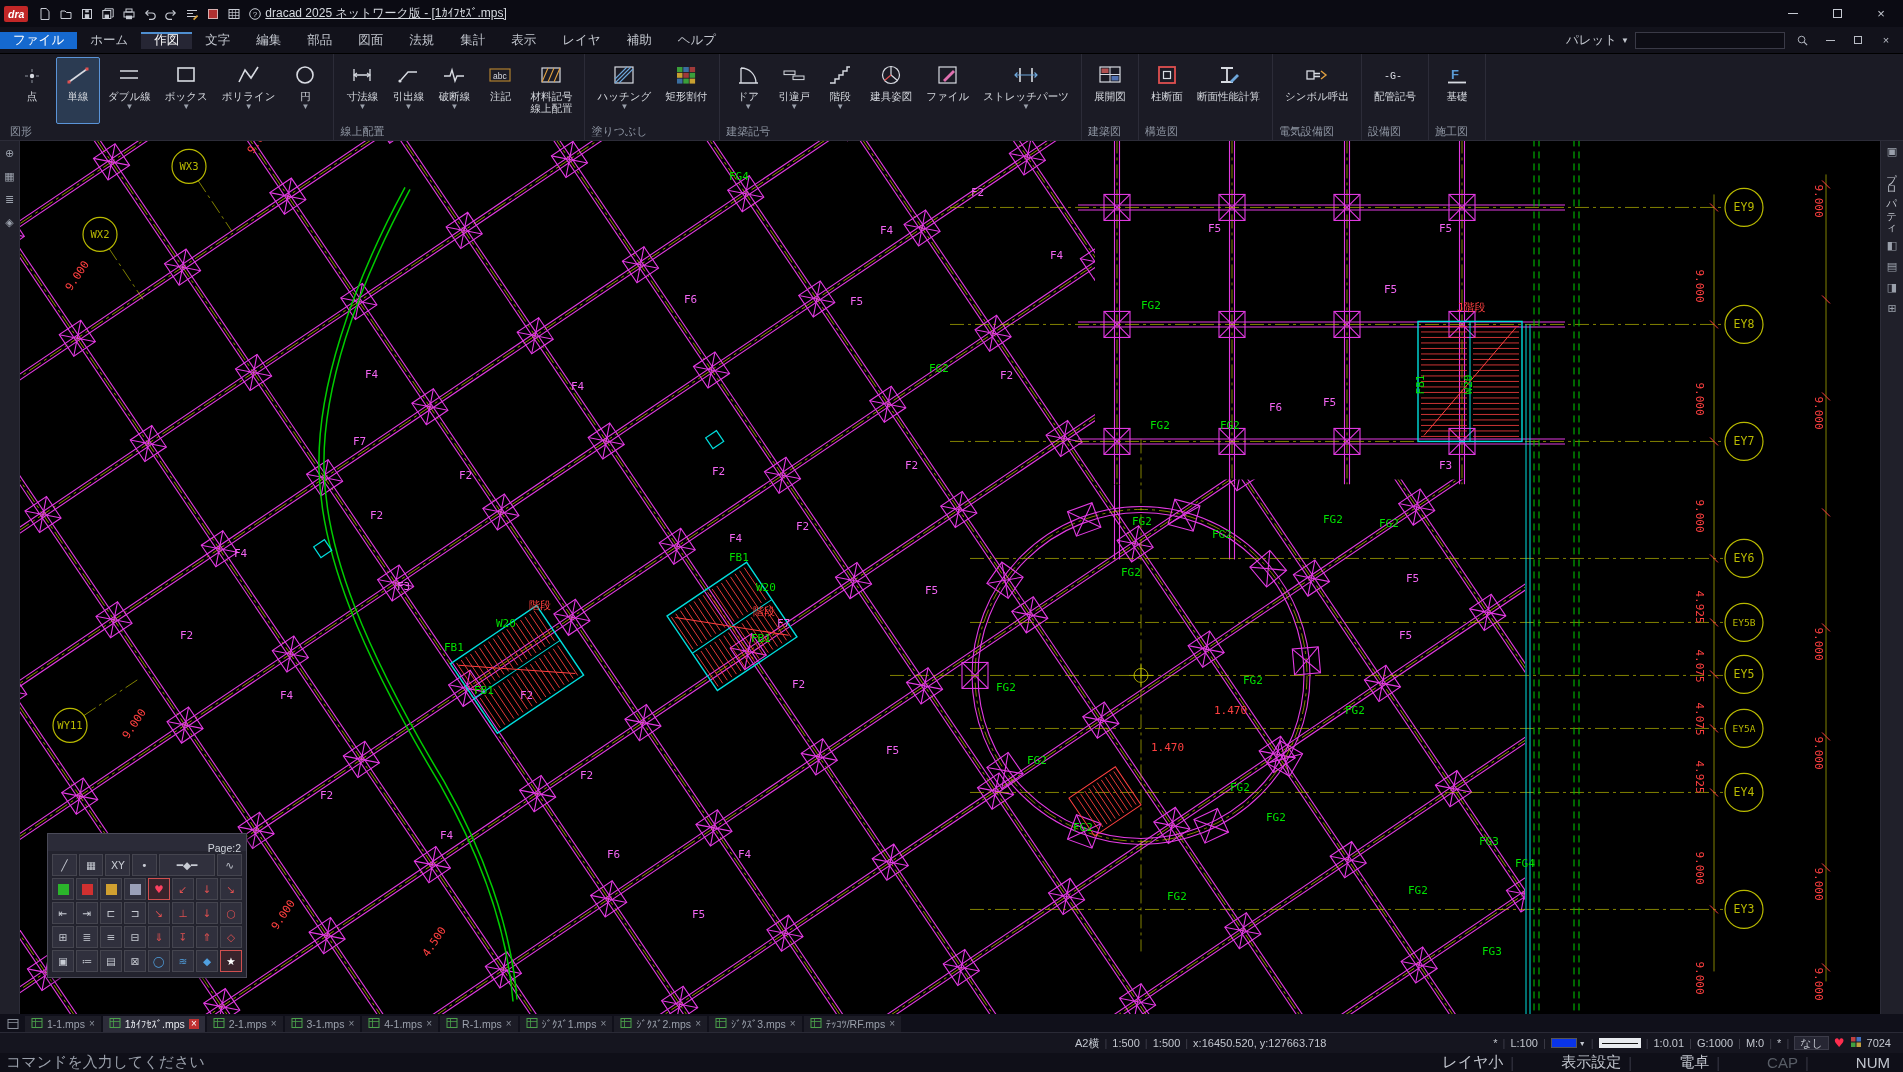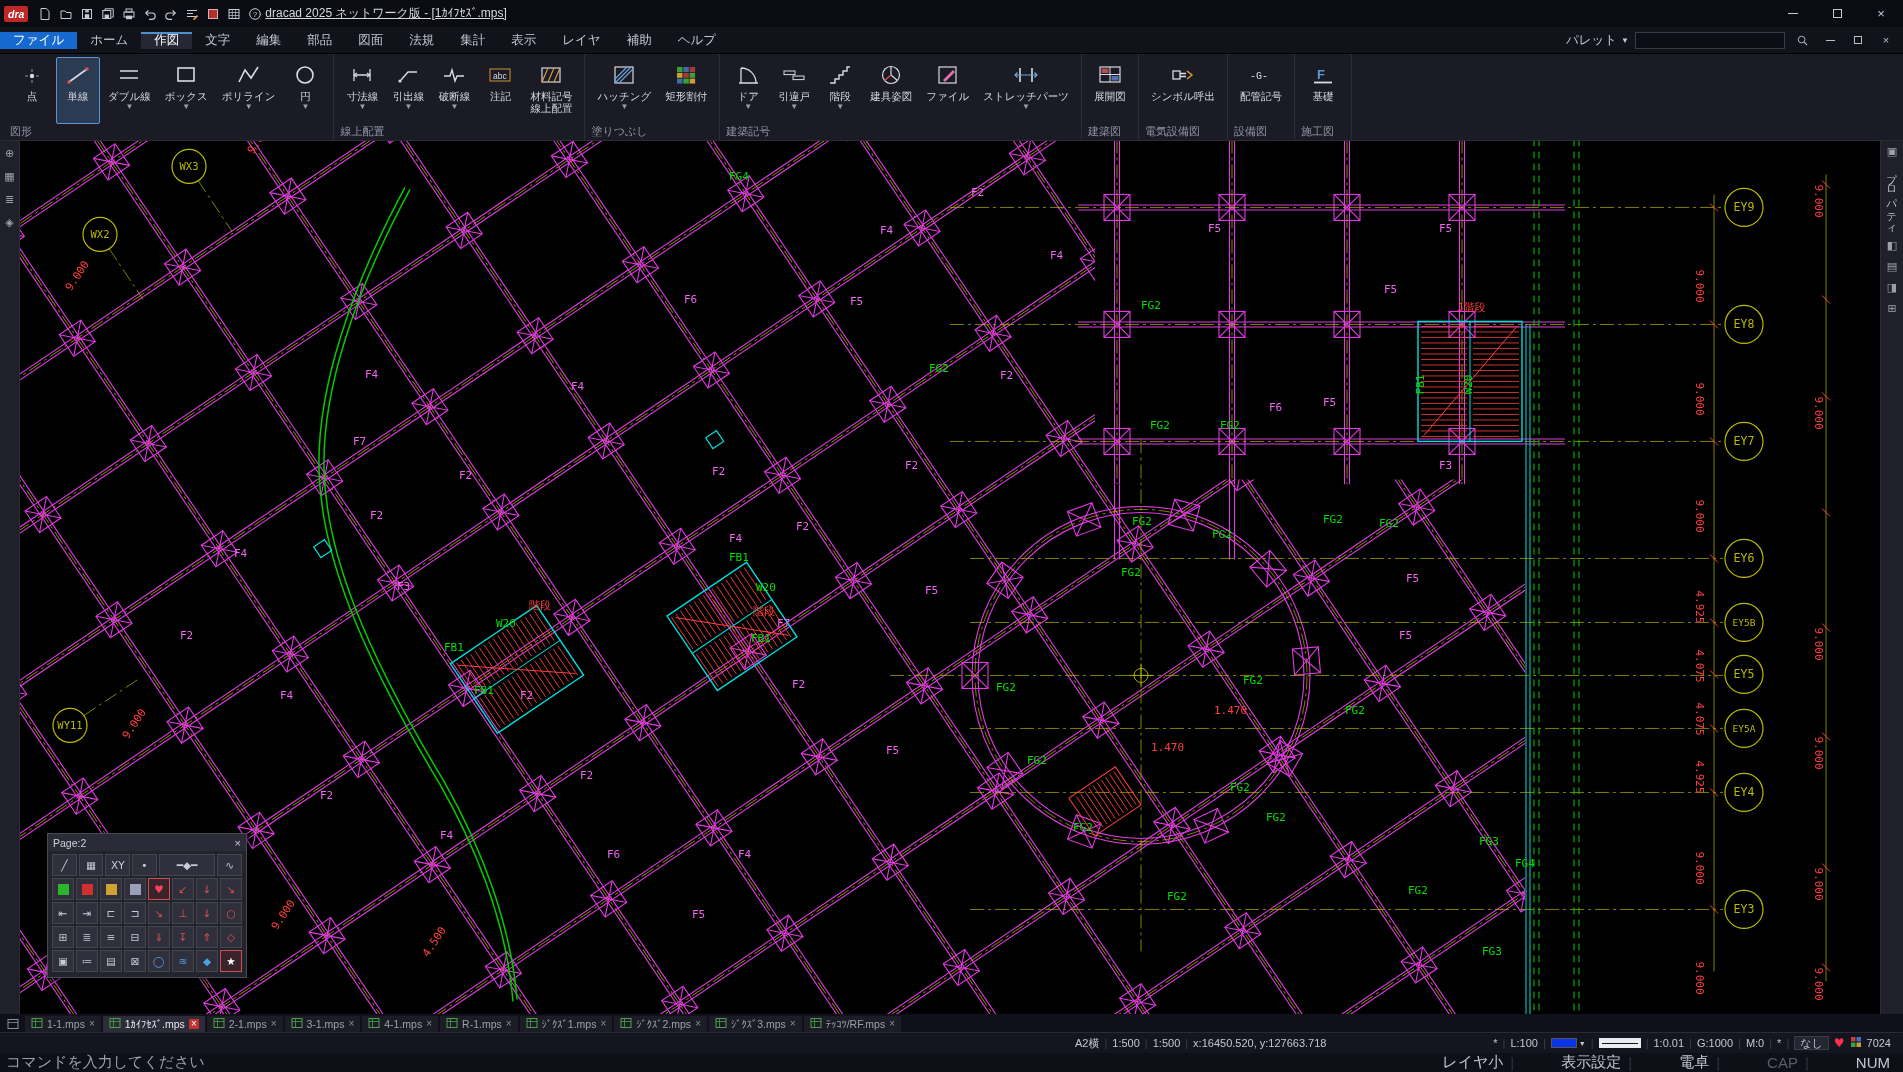--- a/index.html
+++ b/index.html
@@ -44,21 +44,21 @@
   
   #workspace{flex:1;display:flex;min-height:0;position:relative;}
   #left-strip{width:20px;background:#20202a;border-right:1px solid #2c2c38;display:flex;flex-direction:column;align-items:center;padding-top:6px;gap:10px;color:#9aa0ab;font-size:11px;font-family:"DejaVu Sans",sans-serif;}
   #right-strip{width:23px;background:#20202a;border-left:1px solid #2c2c38;display:flex;flex-direction:column;align-items:center;padding-top:4px;gap:8px;color:#9aa0ab;font-size:11px;font-family:"DejaVu Sans",sans-serif;}
   .vtext{writing-mode:vertical-rl;text-orientation:upright;font-size:10.5px;color:#c2c6ce;letter-spacing:1px;font-family:"Liberation Sans",sans-serif;}
   #canvas-wrap{flex:1;position:relative;background:#000;min-width:0;}
   #cad{width:100%;height:100%;display:block;}
 
   
   #palette-window{position:absolute;left:27px;top:692px;width:200px;background:#23232e;border:1px solid #4a4a58;box-shadow:2px 2px 6px rgba(0,0,0,.6);}
-  .pw-title{height:17px;display:flex;align-items:center;font-size:10.5px;color:#cfd3da;padding:0 5px;background:#2b2b38;}
+  .pw-title{height:17px;display:flex;align-items:flex-end;font-size:10.5px;color:#cfd3da;padding:8px 5px;background:#2b2b38;flex-direction:column;}
   .pw-close{margin-left:auto;color:#c6cad2;font-size:11px;}
   .pw-body{padding:3px 4px 5px;display:flex;flex-direction:column;gap:2px;}
   .pw-row{display:flex;gap:2px;}
   .pw-btn{flex:1;height:22px;background:#30303d;border:1px solid #45454f;display:flex;align-items:center;justify-content:center;font-size:10.5px;color:#c8ccd4;overflow:hidden;font-family:"DejaVu Sans",sans-serif;white-space:nowrap;}
   .pw-btn.wide{flex:2.4;}
   .pw-btn.hl{border-color:#d05050;background:#39242c;}
   .pw-swatch{width:11px;height:11px;display:inline-block;}
 
   
   #doctabs{flex:0 0 18px;background:#10101a;display:flex;align-items:flex-end;gap:2px;padding-left:3px;font-size:10.5px;color:#9ba1ac;}
@@ -435,20 +435,45 @@
                 <path d="M13 5v15M3 12.5h20" stroke="#d8dbe2" stroke-width="1"></path>
                 <rect x="4.5" y="6.5" width="7" height="4.5" fill="#b05050"></rect>
                 <rect x="14.5" y="14" width="7" height="4.5" fill="#5070b0"></rect>
               </svg>
             </span>
             <span class="rlabel">展開図</span>
             <span class="rarrow"></span>
           </div>
         </div>
         <div class="rglabel">建築図</div>
+      </div>
+      <div class="rgroup">
+        <div class="rtools">
+          <div class="rtool">
+            <span class="ric">
+              <svg viewBox="0 0 26 26">
+                <rect x="5" y="5" width="16" height="16" fill="none" stroke="#e05050" stroke-width="1.8"></rect>
+                <rect x="9.5" y="9.5" width="7" height="7" fill="none" stroke="#d8dbe2" stroke-width="1.2"></rect>
+              </svg>
+            </span>
+            <span class="rlabel">柱断面</span>
+            <span class="rarrow"></span>
+          </div>
+          <div class="rtool">
+            <span class="ric">
+              <svg viewBox="0 0 26 26">
+                <path d="M6 6h12M6 20h12M12 6v14" stroke="#d8dbe2" stroke-width="1.8"></path>
+                <path d="M15 19l7-7 2 2-7 7z" fill="#6fa8dc"></path>
+              </svg>
+            </span>
+            <span class="rlabel">断面性能計算</span>
+            <span class="rarrow"></span>
+          </div>
+        </div>
+        <div class="rglabel">構造図</div>
       </div>
       <div class="rgroup">
         <div class="rtools">
           <div class="rtool">
             <span class="ric">
               <svg viewBox="0 0 26 26">
                 <rect x="3" y="9" width="7" height="8" fill="none" stroke="#d8dbe2" stroke-width="1.3"></rect>
                 <path d="M10 11.5h6M10 14.5h6" stroke="#d8dbe2" stroke-width="1.3"></path>
                 <path d="M17 9l5 4-5 4" fill="none" stroke="#e0a040" stroke-width="1.4"></path>
               </svg>

